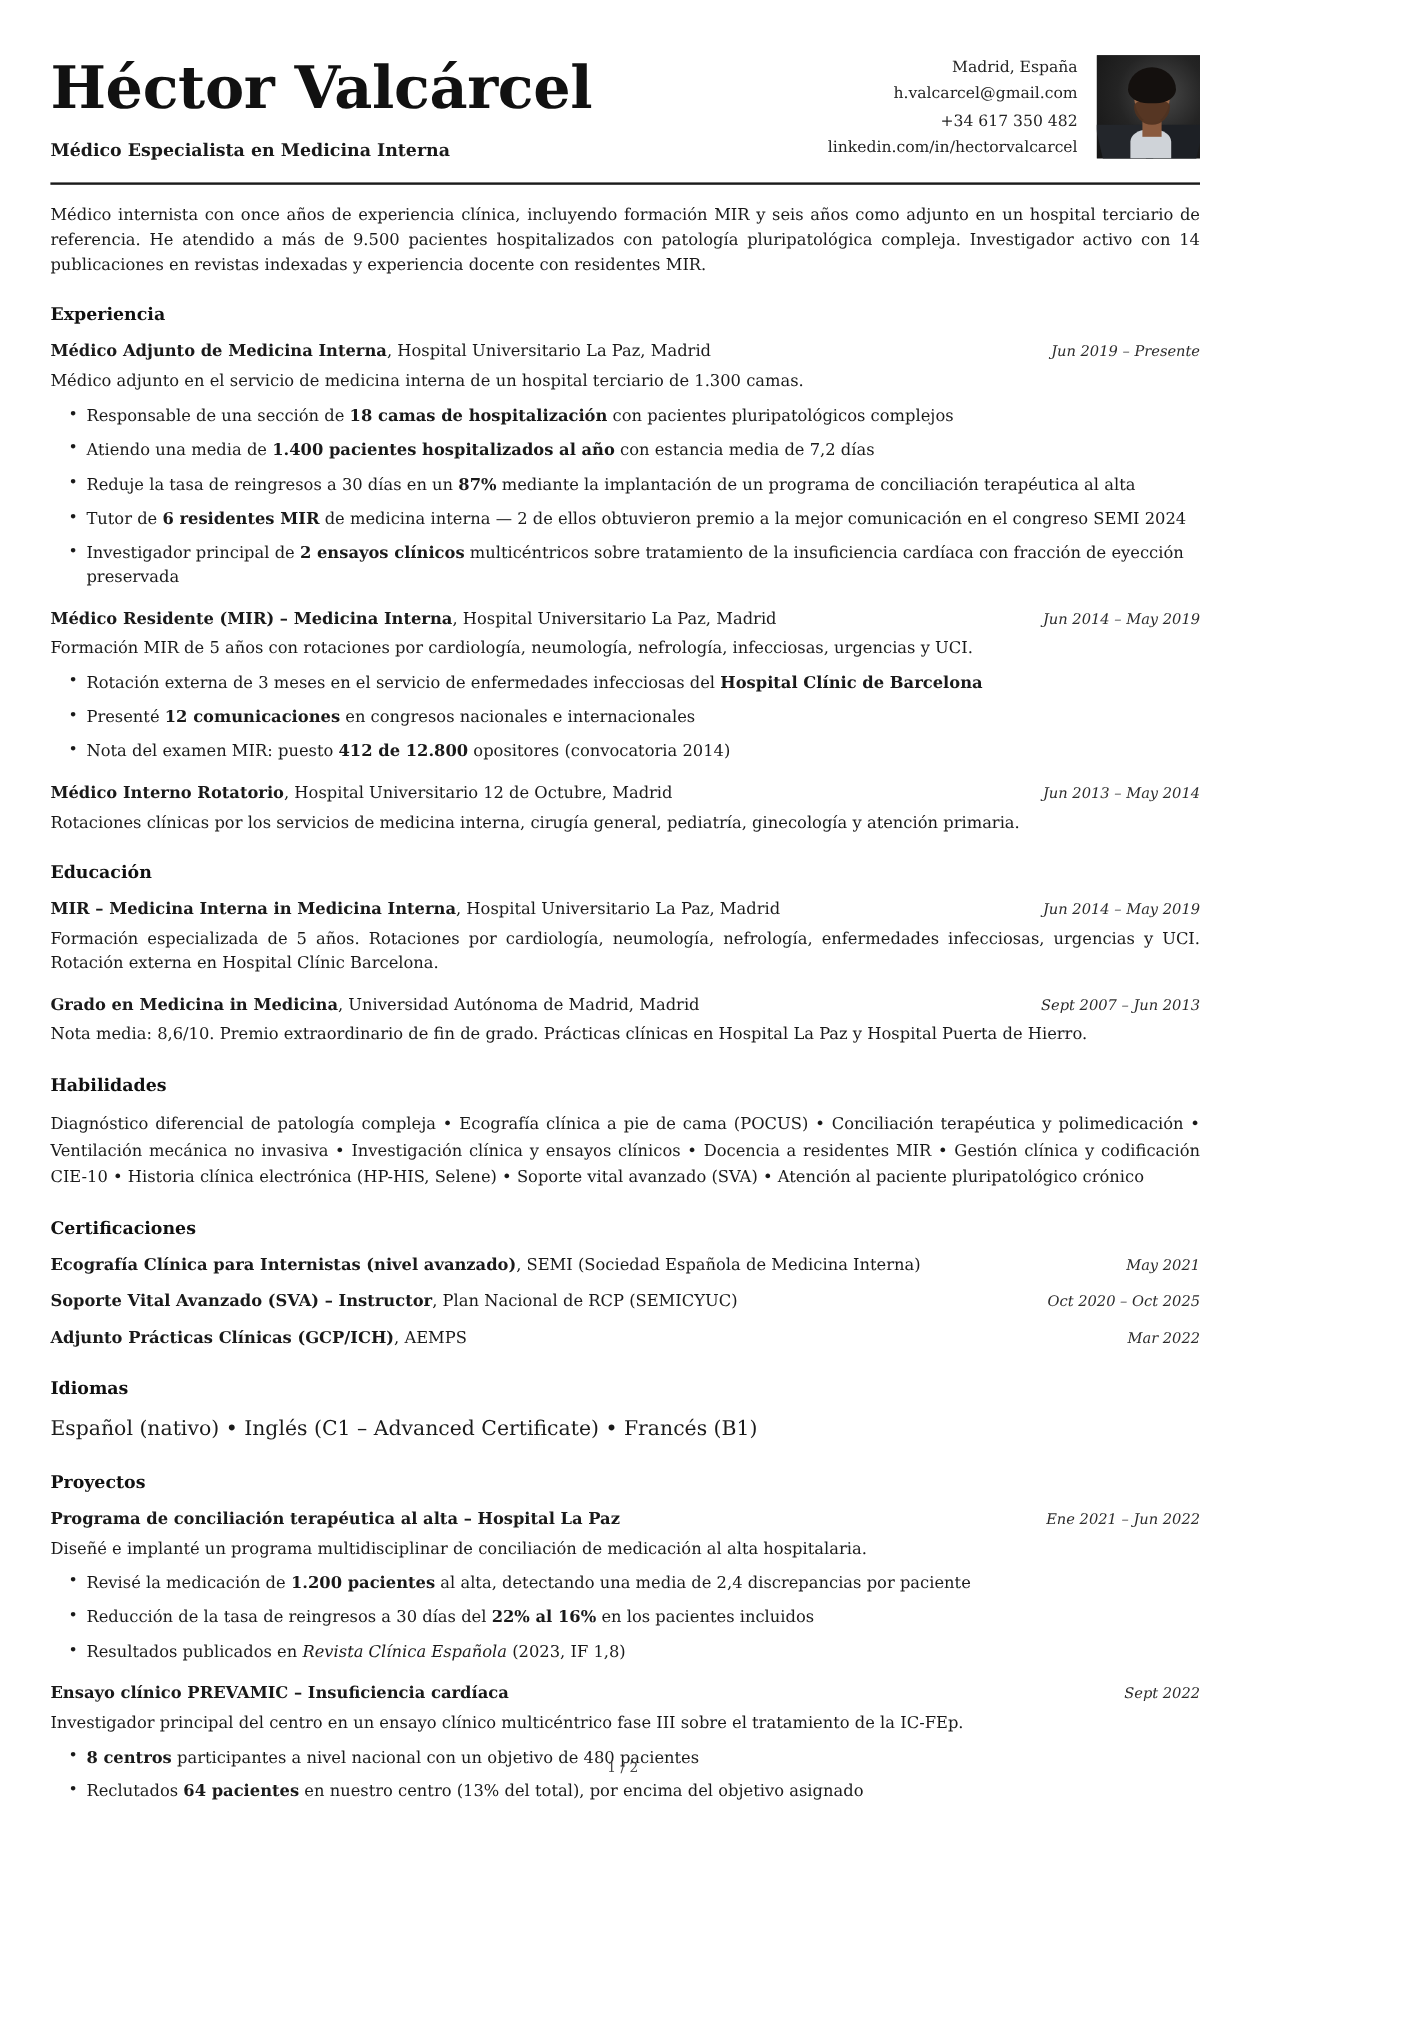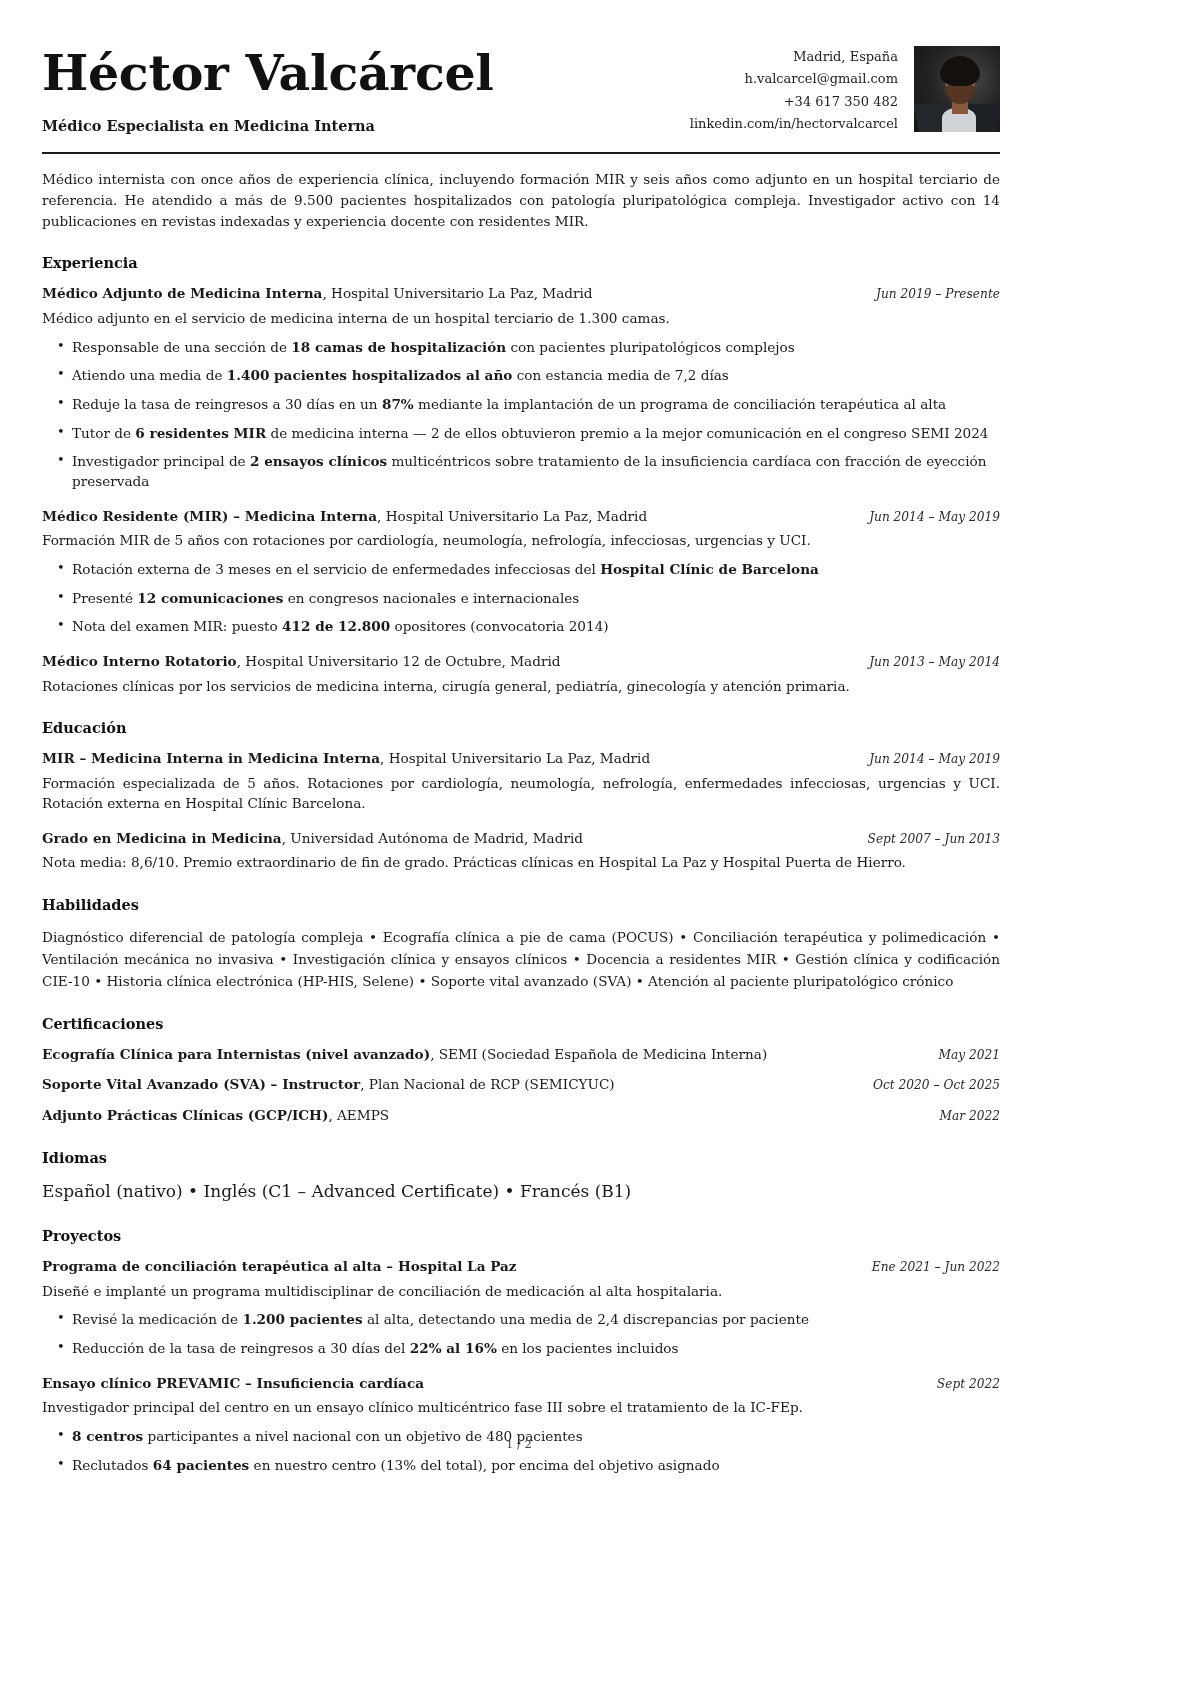--- a/index.html
+++ b/index.html
@@ -230,20 +230,21 @@
     <div>
         <div class="entry">
           <div class="entry-head">
             <div class="entry-title"><b>Programa de conciliación terapéutica al alta – Hospital La Paz</b></div>
             <div class="entry-date">Ene 2021 – Jun 2022</div>
           </div>
           <p class="entry-desc">Diseñé e implanté un programa multidisciplinar de conciliación de medicación al alta hospitalaria.</p>
           <ul class="bullets">
             <li>Revisé la medicación de <b>1.200 pacientes</b> al alta, detectando una media de 2,4 discrepancias por paciente</li>
             <li>Reducción de la tasa de reingresos a 30 días del <b>22% al 16%</b> en los pacientes incluidos</li>
+            <li>Resultados publicados en <i>Revista Clínica Española</i> (2023, IF 1,8)</li>
           </ul>
         </div>
         <div class="entry">
           <div class="entry-head">
             <div class="entry-title"><b>Ensayo clínico PREVAMIC – Insuficiencia cardíaca</b></div>
             <div class="entry-date">Sept 2022</div>
           </div>
           <p class="entry-desc">Investigador principal del centro en un ensayo clínico multicéntrico fase III sobre el tratamiento de la IC-FEp.</p>
           <ul class="bullets">
             <li><b>8 centros</b> participantes a nivel nacional con un objetivo de 480 pacientes</li>

